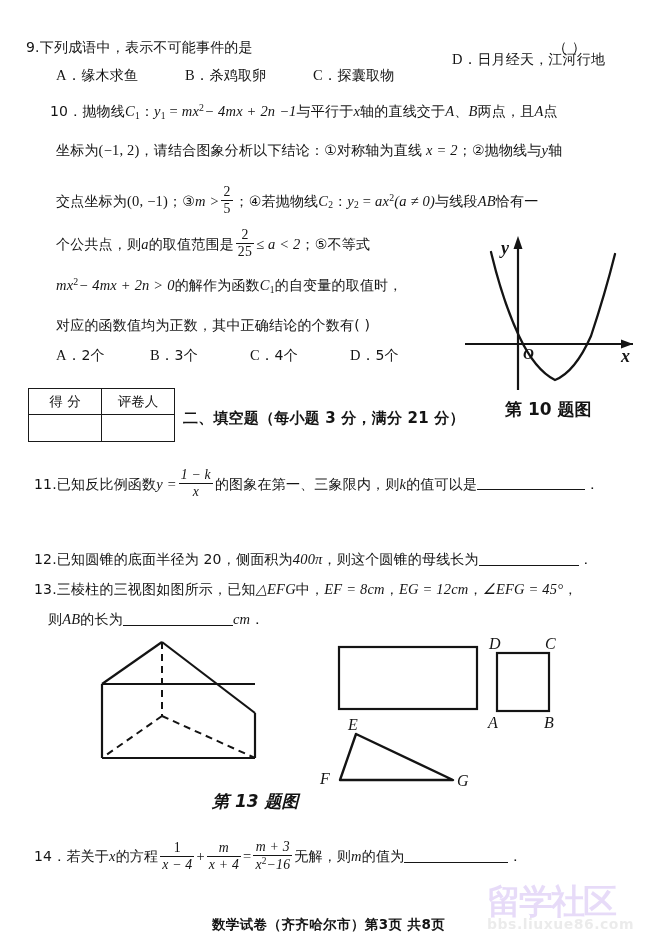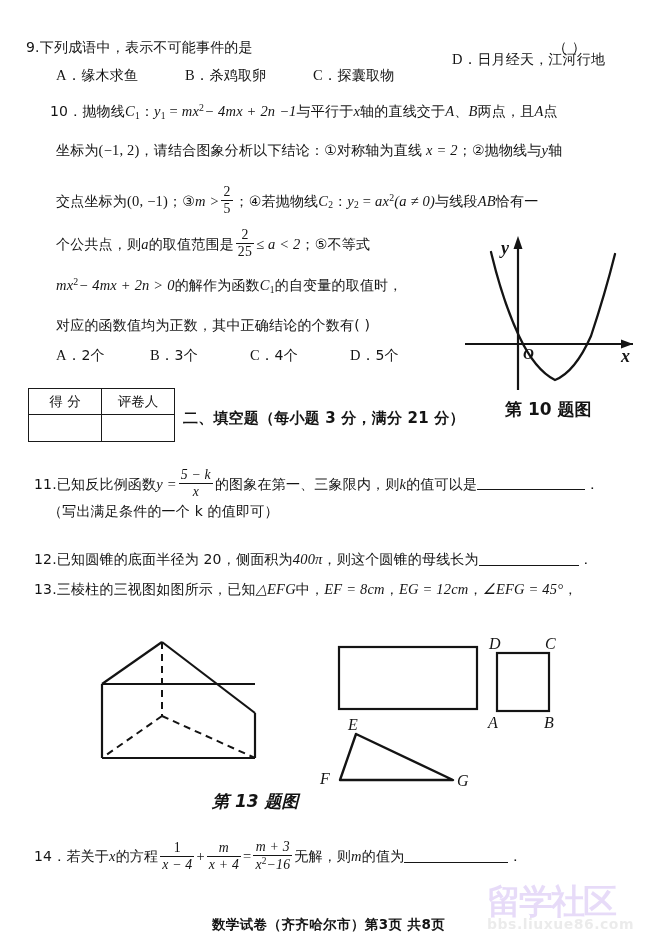--- a/index.html
+++ b/index.html
@@ -213,30 +213,32 @@
     <tr>
       <td class="e"></td>
       <td class="e"></td>
     </tr>
   </tbody>
     </table>
 
   <div class="line cn bold" style="left:183px; top:411px; font-size:15px;">二、填空题（每小题 3 分，满分 21 分）</div>
 
   <div class="line" style="left:34px; top:468px;">
-    <span class="cn">11.已知反比例函数</span><span class="mi">y =</span><span class="frac"><span class="top mi">5 − k</span><span class="bar"></span><span class="bot mi">x</span></span><span class="cn">的图象在第一、三象限内，则</span><span class="mi">k</span><span class="cn">的值可以是</span><span class="blank" style="width:108px;"></span><span class="cn">．</span>
-  </div>
-  <div class="line cn" style="left:48px; top:504px;">（写出满足条件的一个 k 的值即可）</div>
+    <span class="cn">11.已知反比例函数</span><span class="mi">y =</span><span class="frac"><span class="top mi">1 − k</span><span class="bar"></span><span class="bot mi">x</span></span><span class="cn">的图象在第一、三象限内，则</span><span class="mi">k</span><span class="cn">的值可以是</span><span class="blank" style="width:108px;"></span><span class="cn">．</span>
+  </div>
 
   <div class="line" style="left:34px; top:551px;">
     <span class="cn">12.已知圆锥的底面半径为 20，侧面积为</span><span class="mi">400π</span><span class="cn">，则这个圆锥的母线长为</span><span class="blank" style="width:100px;"></span><span class="cn">．</span>
   </div>
 
   <div class="line" style="left:34px; top:582px;">
     <span class="cn">13.三棱柱的三视图如图所示，已知</span><span class="mi">△EFG</span><span class="cn">中，</span><span class="mi">EF = 8cm</span><span class="cn">，</span><span class="mi">EG = 12cm</span><span class="cn">，</span><span class="mi">∠EFG = 45°</span><span class="cn">，</span>
+  </div>
+  <div class="line" style="left:48px; top:611px;">
+    <span class="cn">则</span><span class="mi">AB</span><span class="cn">的长为</span><span class="blank" style="width:110px;"></span><span class="mi">cm</span><span class="cn">．</span>
   </div>
 
   <div style="position:absolute; left:90px; top:628px;">
     <svg width="210" height="150" viewBox="0 0 210 150">
 
       <line x1="12" y1="56" x2="12" y2="130" stroke="#141414" stroke-width="2.2"></line>
       <line x1="12" y1="130" x2="165" y2="130" stroke="#141414" stroke-width="2.2"></line>
       <line x1="165" y1="130" x2="165" y2="85" stroke="#141414" stroke-width="2.2"></line>
       <line x1="12" y1="56" x2="165" y2="56" stroke="#141414" stroke-width="2.2"></line>
 

